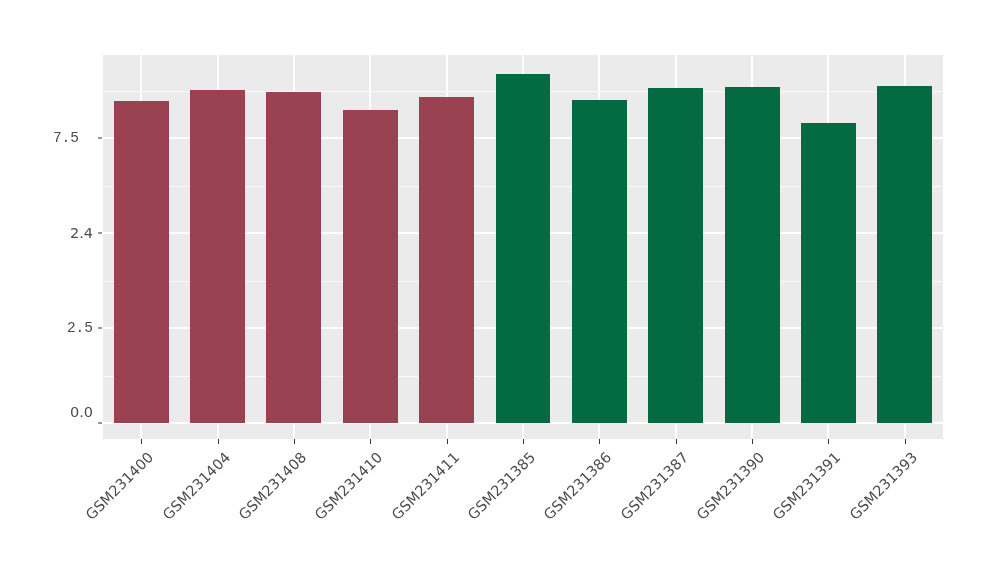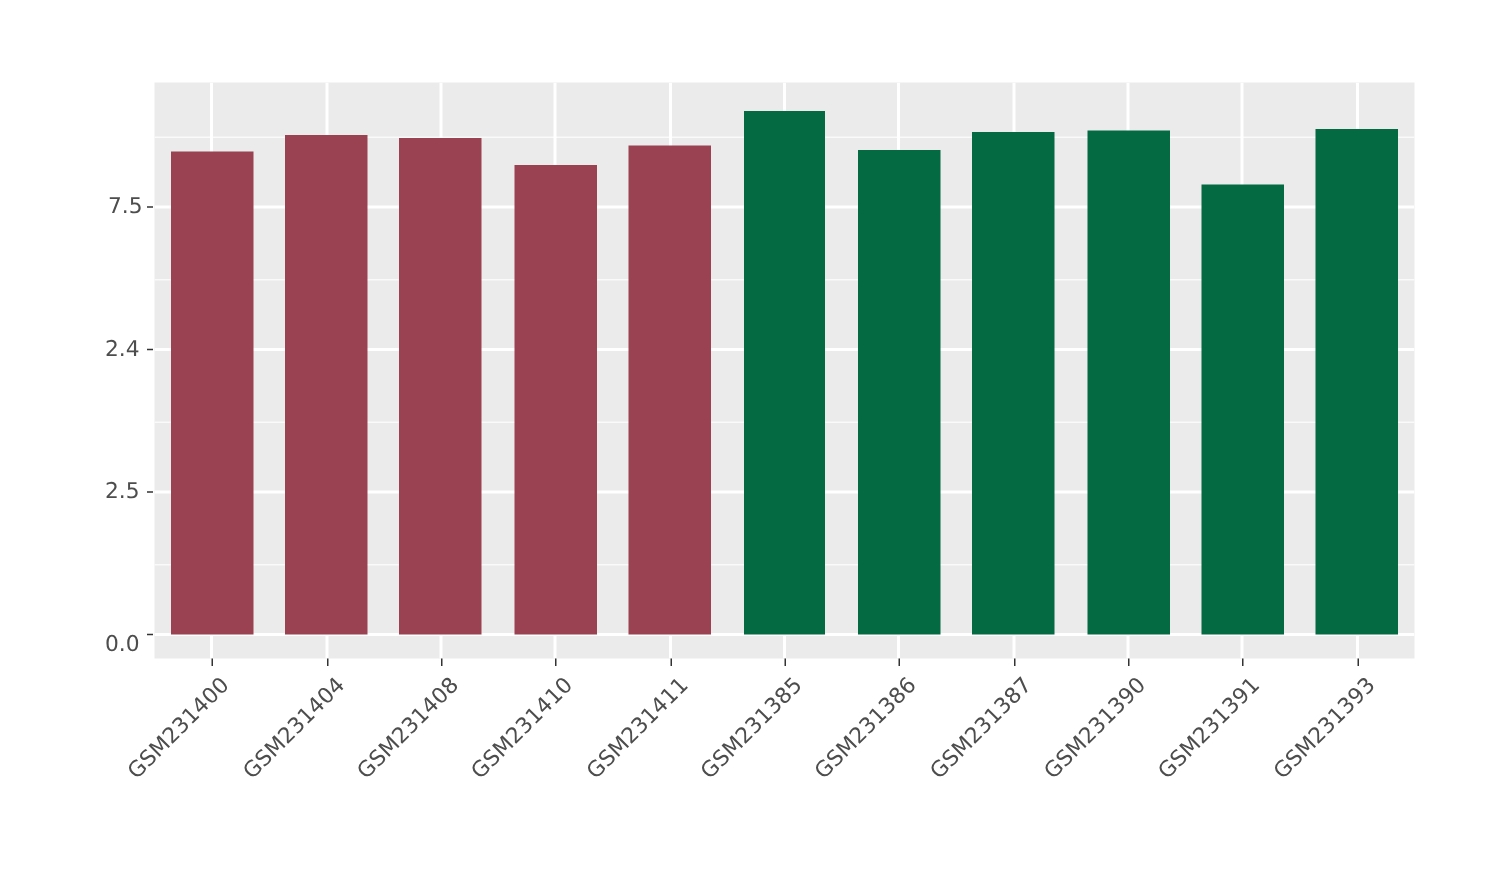--- a/index.html
+++ b/index.html
@@ -107,27 +107,27 @@
 </head>
 <body>
 
 <div id="chart-root">
 
   <div id="y-axis-title">
     
   </div>
 
   <div id="y-axis-ticks">
-      <div class="y-tick-label" style="top: 430px; left: 49px;">0.0</div>
+      <div class="y-tick-label" style="top: 412px; left: 49px;">0.0</div>
       <div class="y-tick-mark" style="top: 423px; left: 98px;"></div>
-      <div class="y-tick-label" style="top: 328px; left: 49px;">2.5</div>
+      <div class="y-tick-label" style="top: 328px; left: 49px; font-family: Liberation Mono, monospace;">2.5</div>
       <div class="y-tick-mark" style="top: 328px; left: 98px;"></div>
       <div class="y-tick-label" style="top: 233px; left: 49px;">2.4</div>
       <div class="y-tick-mark" style="top: 233px; left: 98px;"></div>
-      <div class="y-tick-label" style="top: 138px; left: 51px;">7.5</div>
+      <div class="y-tick-label" style="top: 138px; left: 35px; font-family: Liberation Mono, monospace;">7.5</div>
       <div class="y-tick-mark" style="top: 138px; left: 98px;"></div>
     </div>
 
   <div id="panel">
     <div id="gridlines">
         <div class="grid-minor-h" style="top: 320.5px;"></div>
         <div class="grid-minor-h" style="top: 225.5px;"></div>
         <div class="grid-minor-h" style="top: 130.5px;"></div>
         <div class="grid-minor-h" style="top: 35.5px;"></div>
         <div class="grid-major-h" style="top: 367px;"></div>

